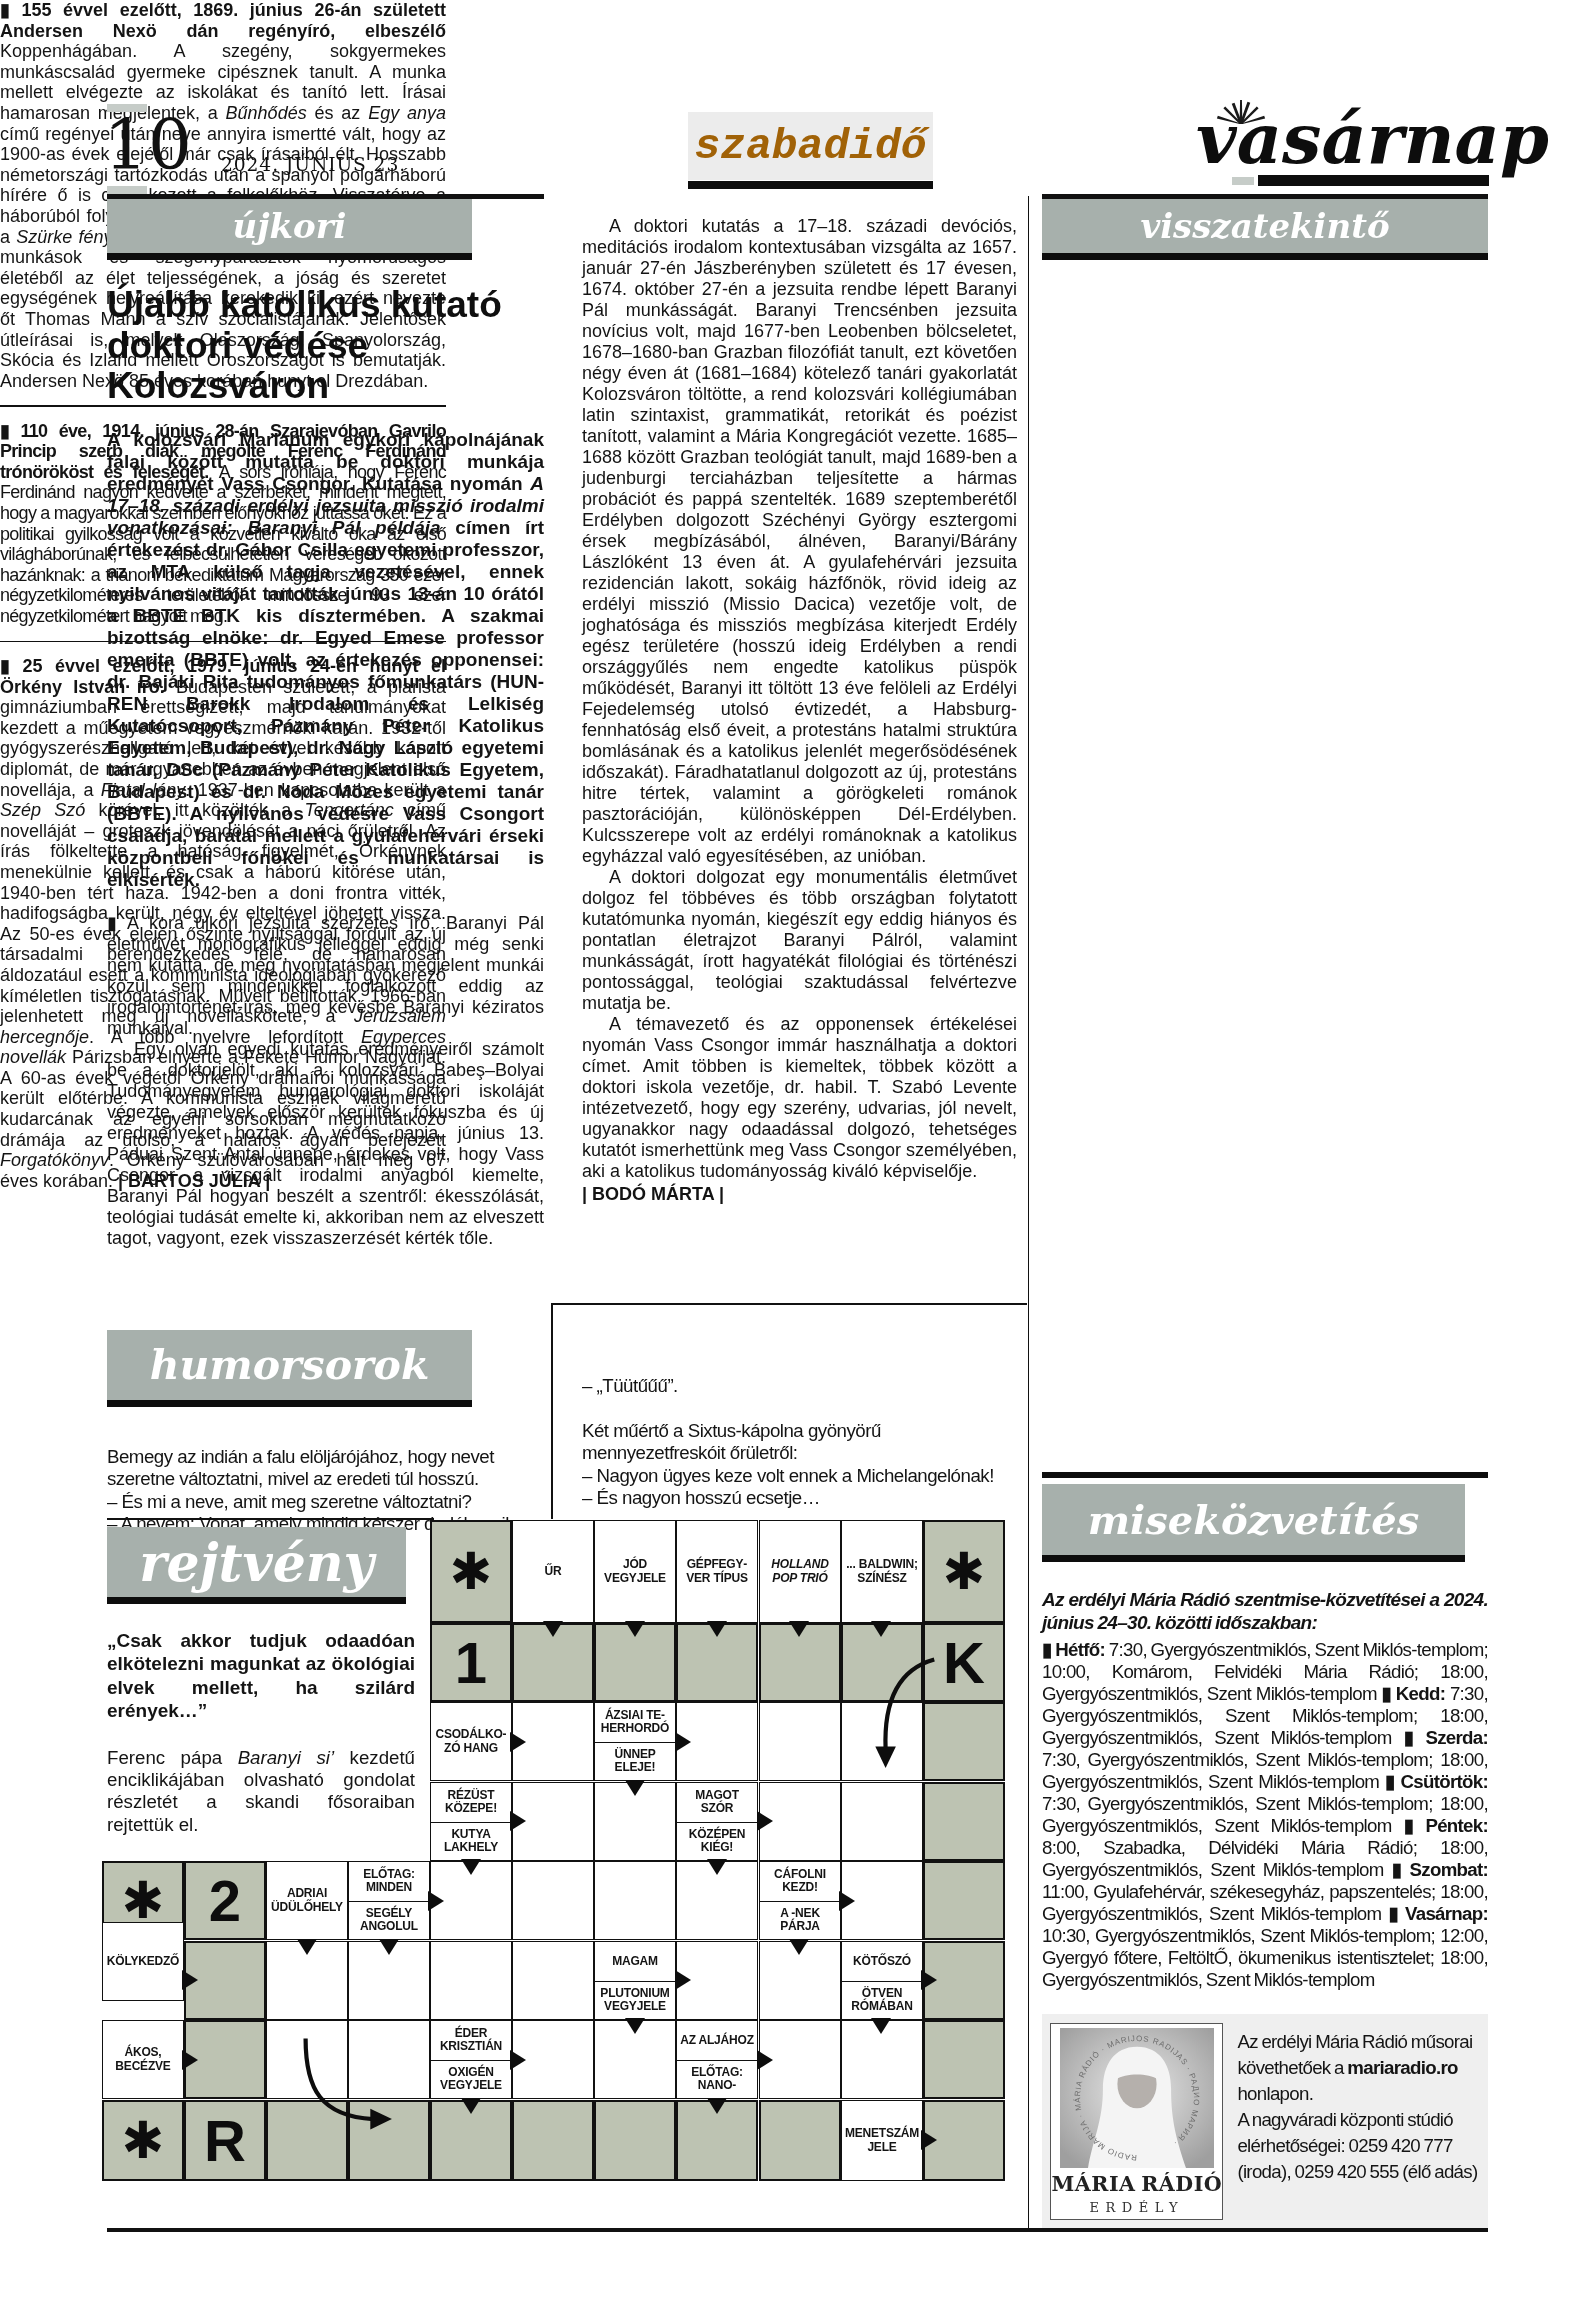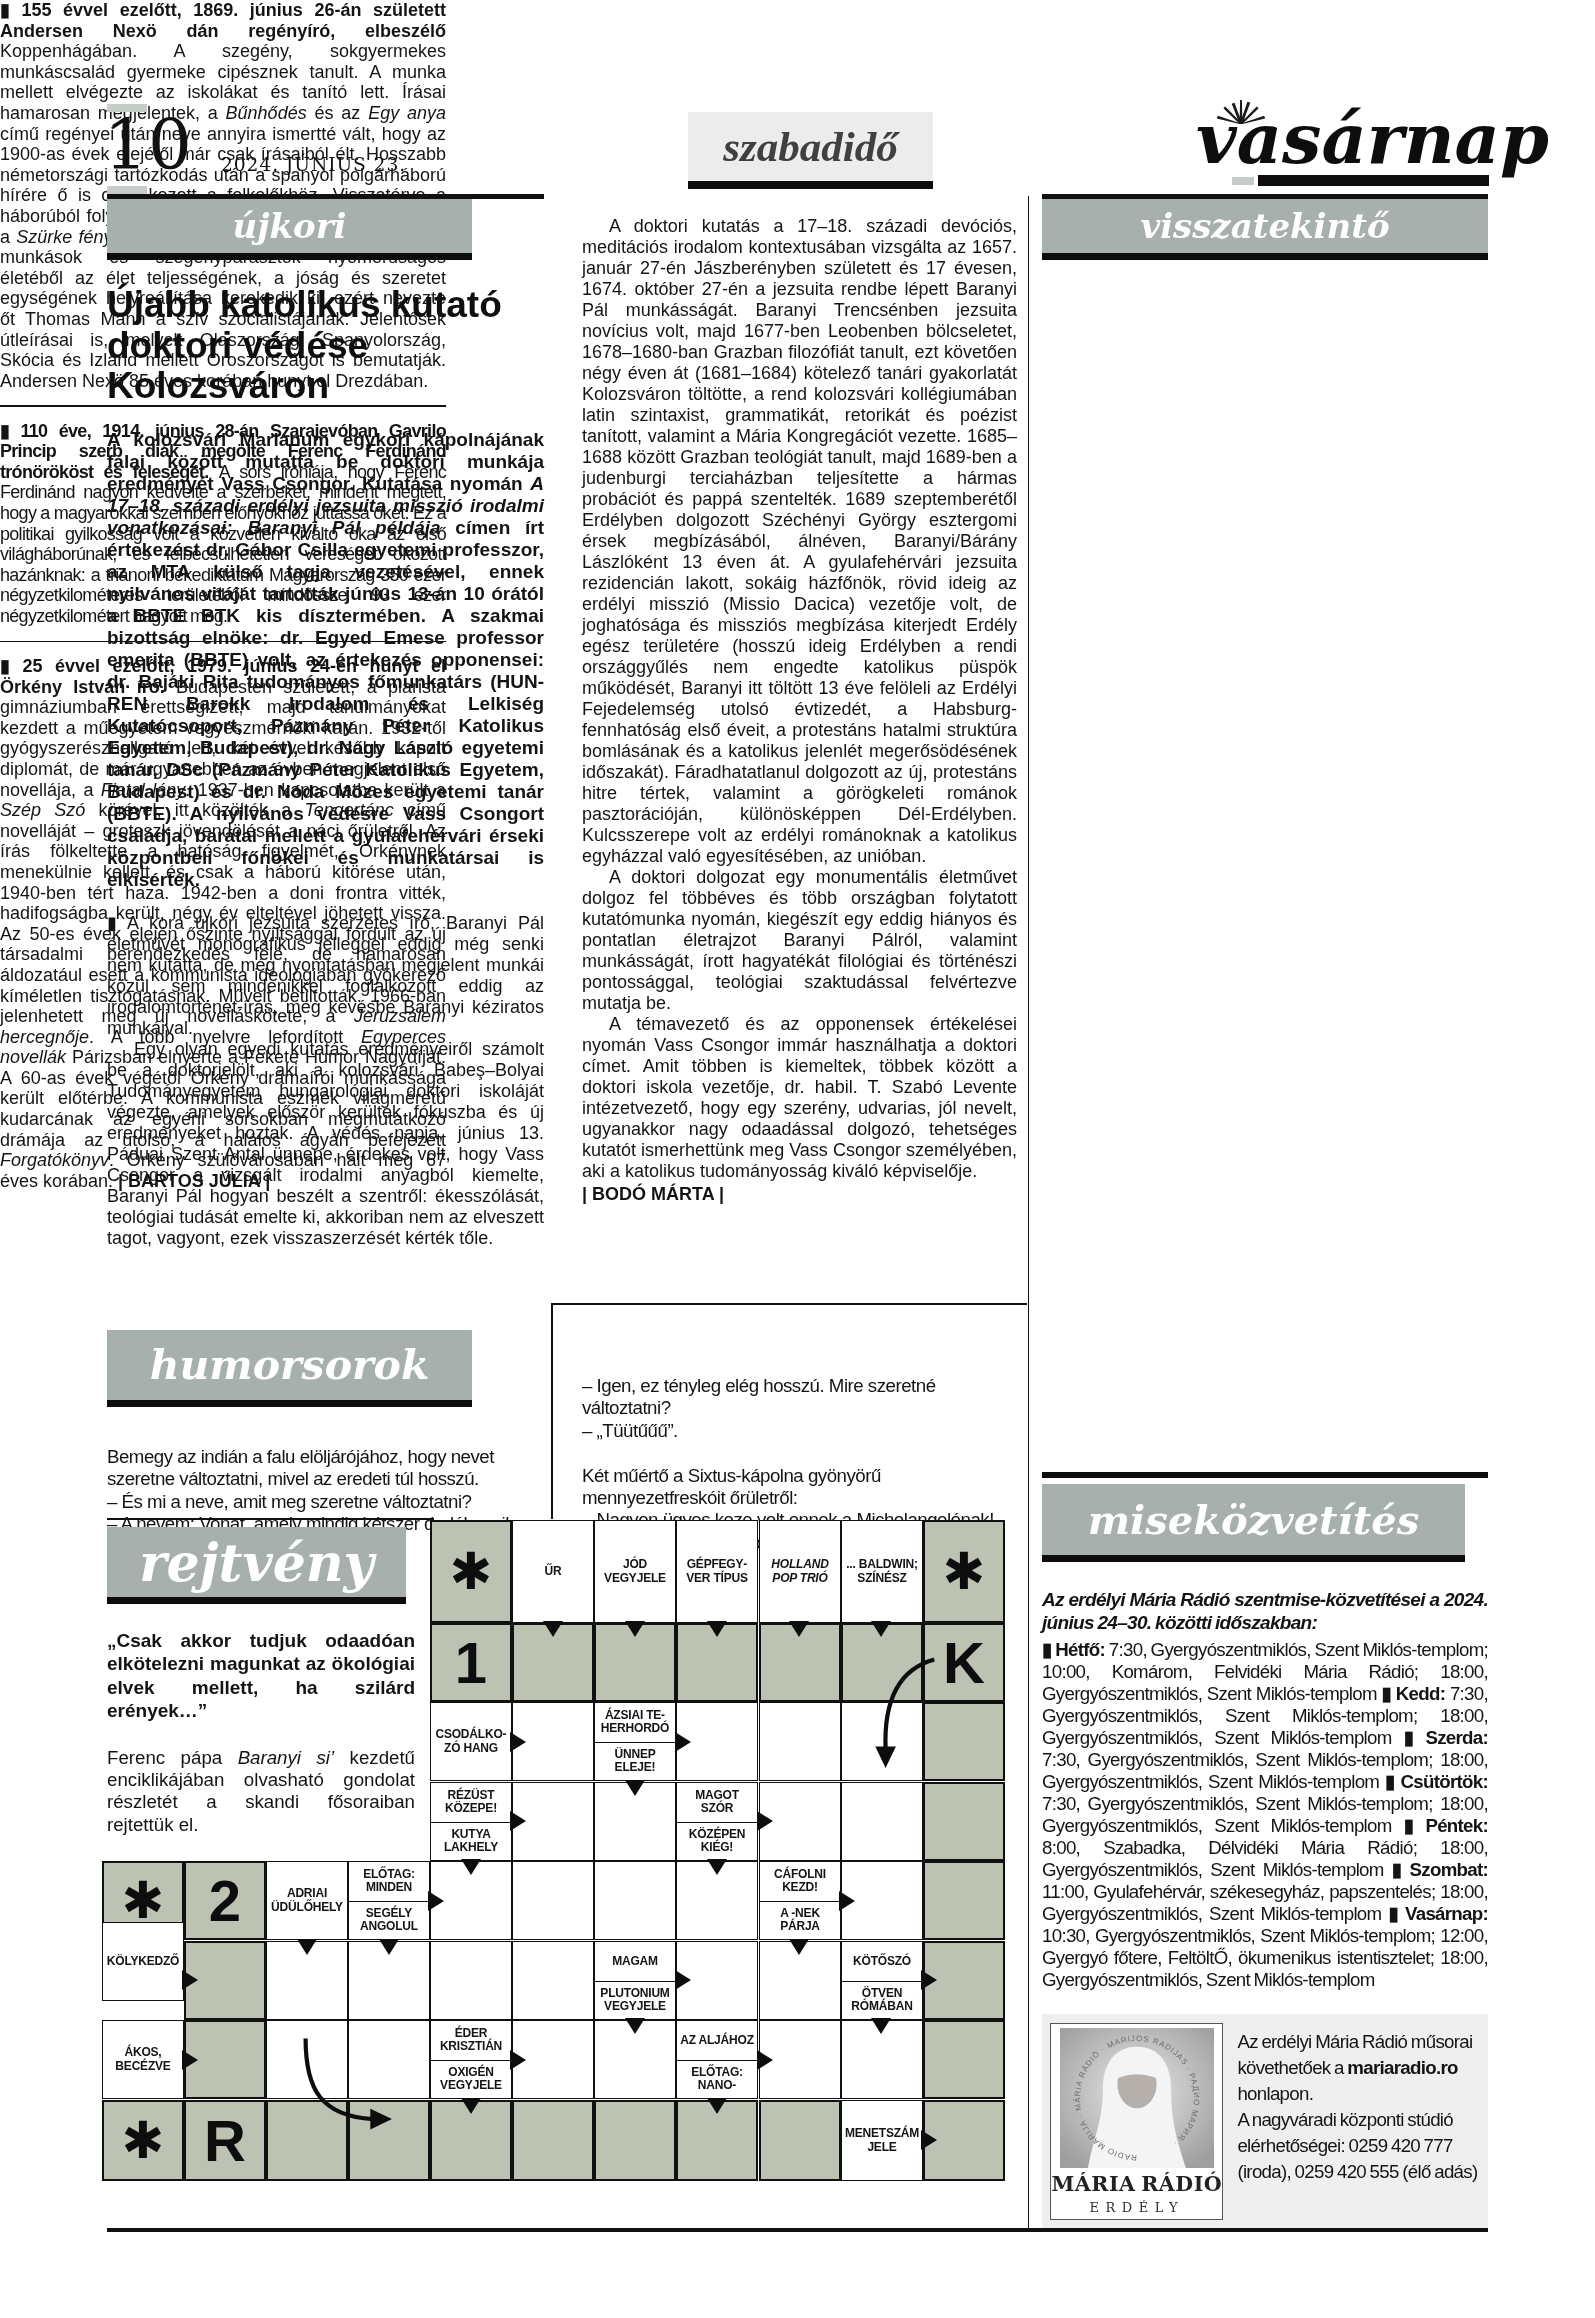--- a/index.html
+++ b/index.html
@@ -6,21 +6,21 @@
   #page{position:relative;width:1595px;height:2319px;background:#fff;color:#141414;
         font-family:"Liberation Sans",sans-serif;overflow:hidden;}
   
   .graysq{position:absolute;background:#c6ccc8;}
   #pageno{position:absolute;left:104px;top:111px;font-family:"DejaVu Serif",serif;
           font-size:69px;line-height:1;font-weight:400;color:#111;}
   #dateline{position:absolute;left:221px;top:154px;font-family:"DejaVu Serif",serif;
           font-size:18.7px;letter-spacing:0.9px;color:#111;}
   #szabadido-box{position:absolute;left:688px;top:112px;width:245px;height:68px;background:#ececec;
           display:flex;align-items:center;justify-content:center;}
-  #szabadido-box span{font-family:Liberation Serif, serif;font-style:italic;font-weight:700;font-size:43px;color:#404040;}
+  #szabadido-box span{font-family:Liberation Mono, monospace;font-style:italic;font-weight:700;font-size:43px;color:#a16207;}
   #szabadido-bar{position:absolute;left:688px;top:181px;width:245px;height:7.5px;background:#0d0d0d;}
   #masthead{position:absolute;left:1196px;top:102px;width:294px;text-align:right;
           font-family:"DejaVu Serif",serif;font-style:italic;font-weight:700;font-size:70px;line-height:1.05;color:#0d0d0d;}
   #masthead-bar{position:absolute;left:1258px;top:175px;width:231px;height:11.2px;background:#0d0d0d;}
   #masthead-sq{position:absolute;left:1232px;top:177px;width:21.5px;height:7.5px;background:#c6ccc8;}
   #sunburst{position:absolute;left:1213px;top:100px;}
   
   .rule{position:absolute;background:#111;}
   .shead{position:absolute;background:#a7b0ac;display:flex;align-items:center;justify-content:center;
          border-bottom:7.5px solid #0d0d0d;}
@@ -157,21 +157,20 @@
       <span style="font-size:41px;">humorsorok</span>
     </div>
     <div class="jokes" style="margin-top:39px;">
         <div>Bemegy az indián a falu elöljárójához, hogy nevet szeretne változtatni, mivel az eredeti túl hosszú.</div>
         <div>– És mi a neve, amit meg szeretne változtatni?</div>
         <div>– A nevem: Vonat, amely mindig kétszer dudál, amikor hajnalban befordul a síneken.</div>
       </div>
   </div>
   <div id="humor-mid" class="col">
     <div class="jokes">
-        <div>– Igen, ez tényleg elég hosszú. Mire szeretné változtatni?</div>
         <div>– „Tüütűűű”.</div>
         <div class="spacer"></div>
         <div>Két műértő a Sixtus-kápolna gyönyörű mennyezetfreskóit őrületről:</div>
         <div>– Nagyon ügyes keze volt ennek a Michelangelónak!</div>
         <div>– És nagyon hosszú ecsetje…</div>
       </div>
   </div>
 
   <div class="rule" style="left:107px;top:1518px;width:327px;height:1.9px;"></div>
   <div id="rejtveny" class="col">

